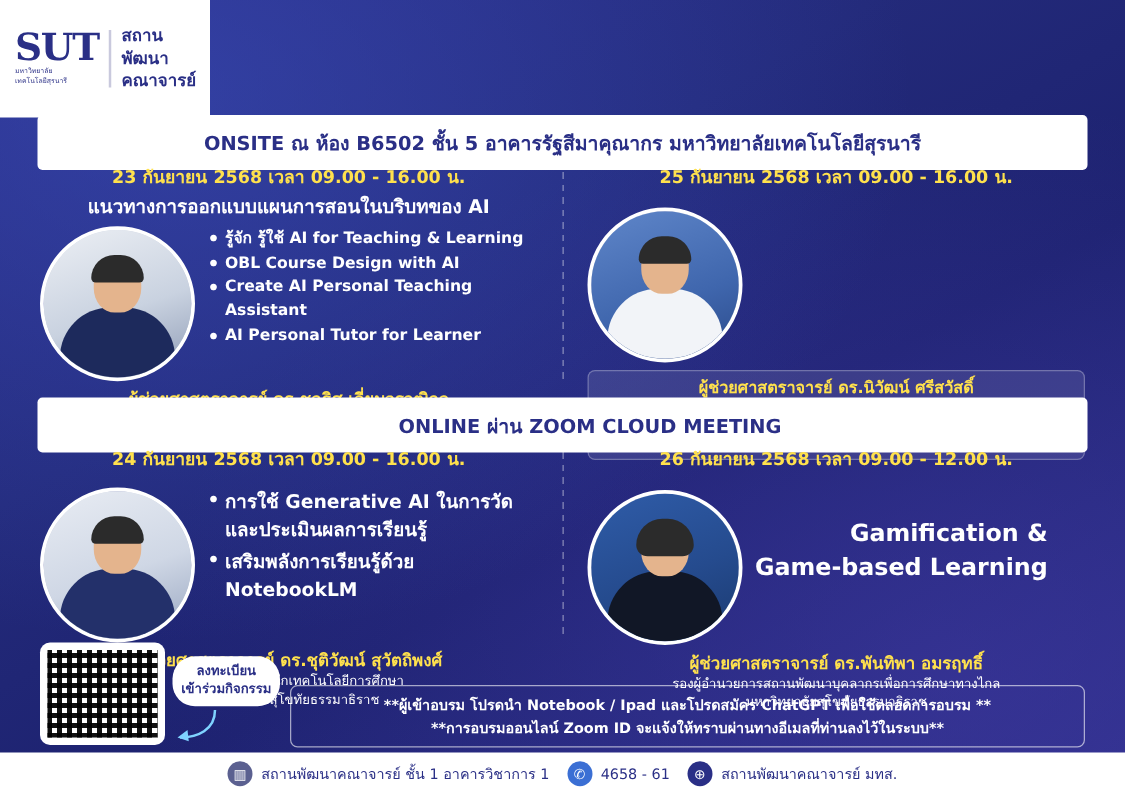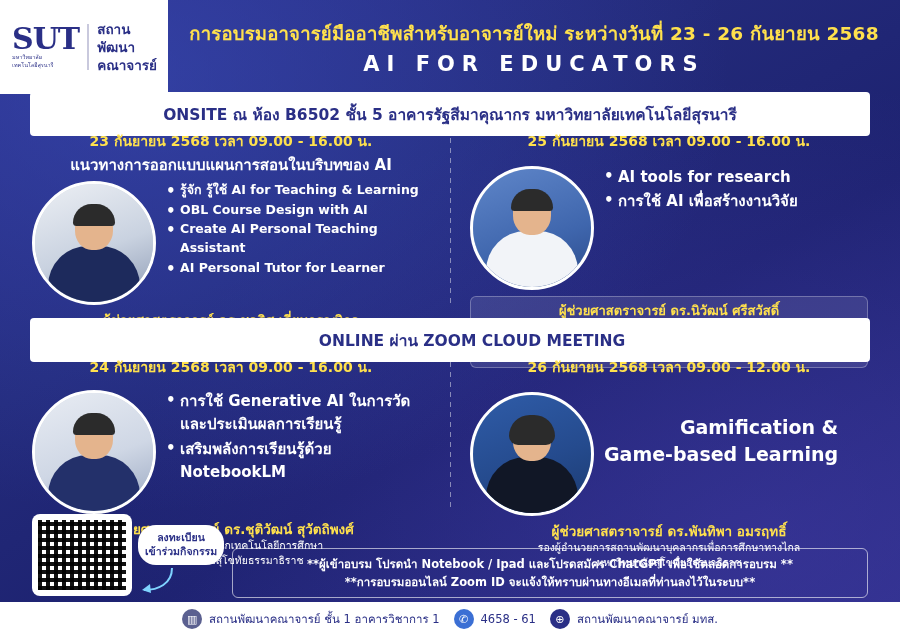--- a/index.html
+++ b/index.html
@@ -179,24 +179,20 @@
     <div class="logo-box">
       <div class="sut-mark">
         <div class="sut-word">SUT</div>
         <div class="sut-sub" style="white-space:pre-line">มหาวิทยาลัย
 เทคโนโลยีสุรนารี</div>
       </div>
       <div class="sut-divider"></div>
       <div class="sut-thai" style="white-space:pre-line">สถานพัฒนา
 คณาจารย์</div>
     </div>
-    <div class="header-titles">
-      <div class="title-main">การอบรมอาจารย์มืออาชีพสำหรับอาจารย์ใหม่ ระหว่างวันที่ 23 - 26 กันยายน 2568</div>
-      <div class="title-sub">AI FOR EDUCATORS</div>
-    </div>
   </div>
 
   <div class="sec-bar" id="onsite-bar">
     <span>ONSITE ณ ห้อง B6502 ชั้น 5 อาคารรัฐสีมาคุณากร มหาวิทยาลัยเทคโนโลยีสุรนารี</span>
   </div>
 
   <div class="vline"></div>
 
   <div class="col" style="left:32px; top:130px;">
     <div class="col-head">23 กันยายน 2568  เวลา 09.00 - 16.00 น.</div>
@@ -231,24 +227,20 @@
       <div class="avatar a2">
         <div class="bg"></div>
         <div class="person">
           <div style="position:relative;width:92px;">
             <div class="hair"></div>
             <div class="head-shape" style="margin-top:6px;"></div>
           </div>
           <div class="body-shape" style="background:#f2f4f8;"></div>
         </div>
       </div>
-      <ul class="bullets big">
-        <li>AI tools for research</li>
-        <li>การใช้ AI เพื่อสร้างงานวิจัย</li>
-      </ul>
     </div>
     <div class="info-box">
       <div class="nm">ผู้ช่วยศาสตราจารย์ ดร.นิวัฒน์ ศรีสวัสดิ์</div>
       <ul>
         <li>อาจารย์ประจำสาขาวิชาวิทยาศาสตร์ศึกษา คณะศึกษาศาสตร์ มหาวิทยาลัยขอนแก่น</li>
         <li>กองบรรณาธิการวารสารวิชาการทางการศึกษาระดับนานาชาติในฐานข้อมูล Web of Science และ Scopus</li>
       </ul>
     </div>
   </div>
 

